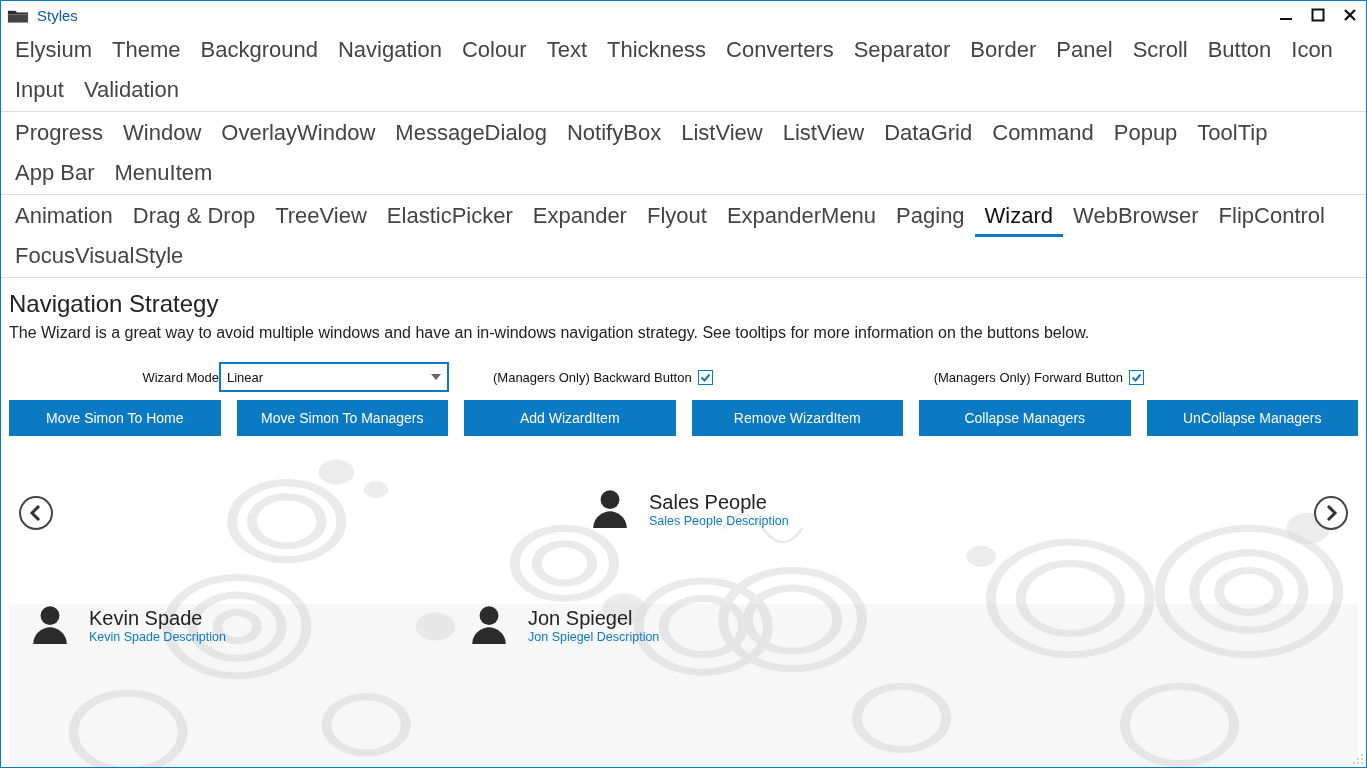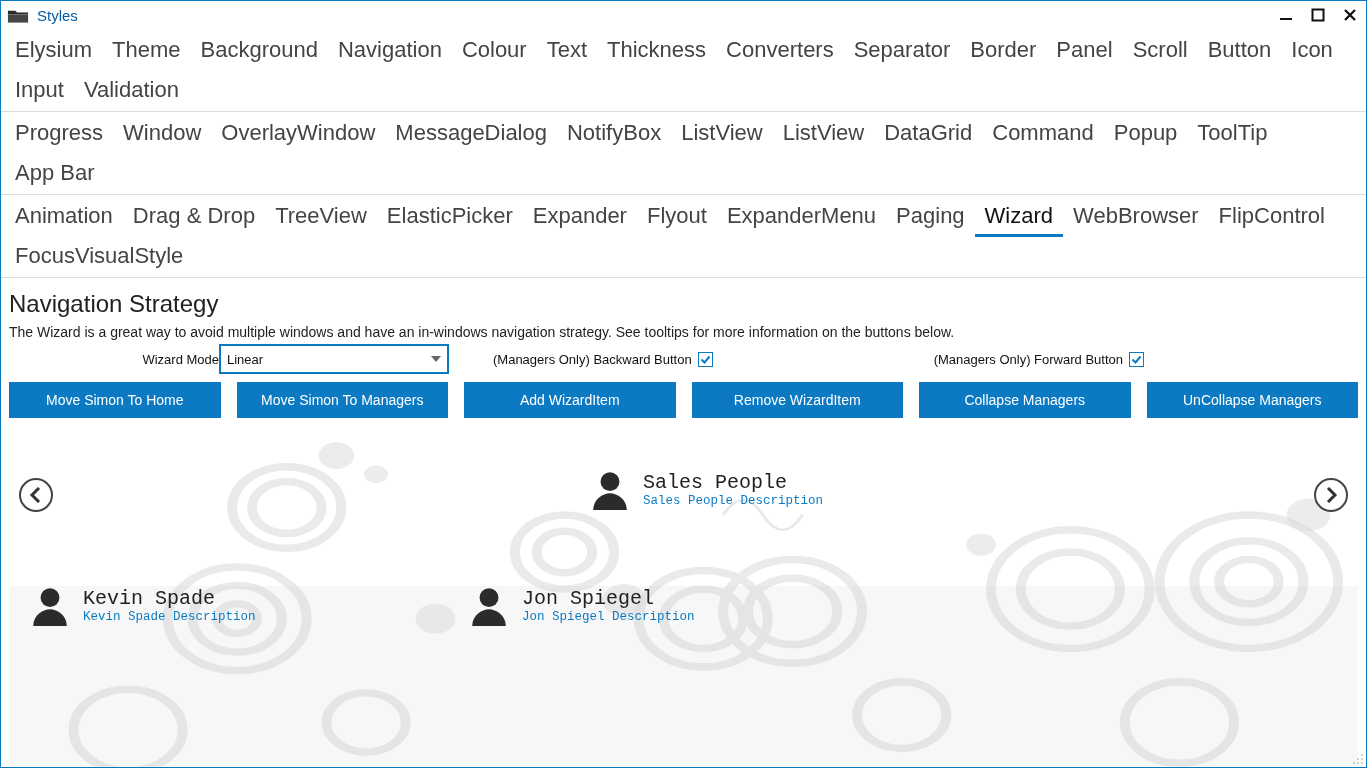--- a/index.html
+++ b/index.html
@@ -15,21 +15,21 @@
 
   
   .tabs { display: flex; flex-wrap: wrap; border-bottom: 1px solid #dcdcdc; padding: 2px 4px 0; }
   .tabs.row2 { }
   .tab { font-size: 22px; color: #444; padding: 6px 10px 8px; cursor: pointer; white-space: nowrap; }
   .tab.active { color: #111; font-weight: 500; border-bottom: 3px solid #0b7ac3; padding-bottom: 5px; }
 
   
   .page { padding: 6px 8px 0; display: flex; flex-direction: column; flex: 1; min-height: 0; }
   h2.page-title { font-size: 24px; font-weight: 400; color: #222; margin: 6px 0; }
-  .page-desc { font-size: 14px; color: #222; margin-bottom: 4px; }
+  .page-desc { font-size: 16px; color: #222; margin-bottom: 20px; }
 
   .controls-row { display: flex; align-items: center; gap: 24px; padding: 0 0 8px; }
   .control-label { font-size: 13px; color: #111; }
   .wizard-mode-wrap { display: flex; align-items: center; gap: 0; }
   .wizard-mode-wrap .control-label { width: 210px; text-align: right; }
   .select { width: 230px; height: 30px; border: 2px solid #0b7ac3; display: flex; align-items: center; padding: 0 6px; font-size: 13px; color: #111; cursor: pointer; justify-content: space-between; }
   .select .caret { width:0; height:0; border-left:5px solid transparent; border-right:5px solid transparent; border-top:6px solid #666; }
 
   .chk-group { display:flex; align-items:center; gap:6px; }
   .chkbox { width:15px; height:15px; border:1px solid #0b7ac3; display:flex; align-items:center; justify-content:center; cursor:pointer; }
@@ -41,21 +41,21 @@
   
   .wizard-body { flex:1; position:relative; overflow:hidden; background:#fff; }
   .deco { position:absolute; inset:0; pointer-events:none; }
   .deco svg { width:100%; height:100%; opacity:.9;}
   .deco .shade { position:absolute; left:0; right:0; top:160px; height:180px; background: rgba(0,0,0,.03);}
   .nav-arrow { position:absolute; top:52px; width:34px; height:34px; border:2px solid #444; border-radius:50%; display:flex; align-items:center; justify-content:center; cursor:pointer; background:#fff; }
   .nav-arrow.left { left:10px; }
   .nav-arrow.right { right:10px; }
   .nav-arrow svg { display:block; }
 
-  .card { position:absolute; display:flex; align-items:center; gap:12px;font-family:Liberation Mono, monospace; }
+  .card { position:absolute; display:flex; align-items:flex-end; gap:18px; }
   .avatar { width:42px; height:42px; }
   .card .texts .name { font-size:20px; color:#222; }
   .card .texts .desc { font-size:12.5px; color:#0b7ac3; }
 
   .resize-grip { position:absolute; right:2px; bottom:2px; width:14px; height:14px; opacity:.5;}
 
 </style>
 </head>
 <body>
 
@@ -111,20 +111,21 @@
       <span class="tab">OverlayWindow</span>
       <span class="tab">MessageDialog</span>
       <span class="tab">NotifyBox</span>
       <span class="tab">ListView</span>
       <span class="tab">ListView</span>
       <span class="tab">DataGrid</span>
       <span class="tab">Command</span>
       <span class="tab">Popup</span>
       <span class="tab">ToolTip</span>
       <span class="tab">App Bar</span>
+      <span class="tab">MenuItem</span>
     </div>
   <div class="tabs row2" id="tabs3">
       <span class="tab">Animation</span>
       <span class="tab">Drag &amp; Drop</span>
       <span class="tab">TreeView</span>
       <span class="tab">ElasticPicker</span>
       <span class="tab">Expander</span>
       <span class="tab">Flyout</span>
       <span class="tab">ExpanderMenu</span>
       <span class="tab">Paging</span>

